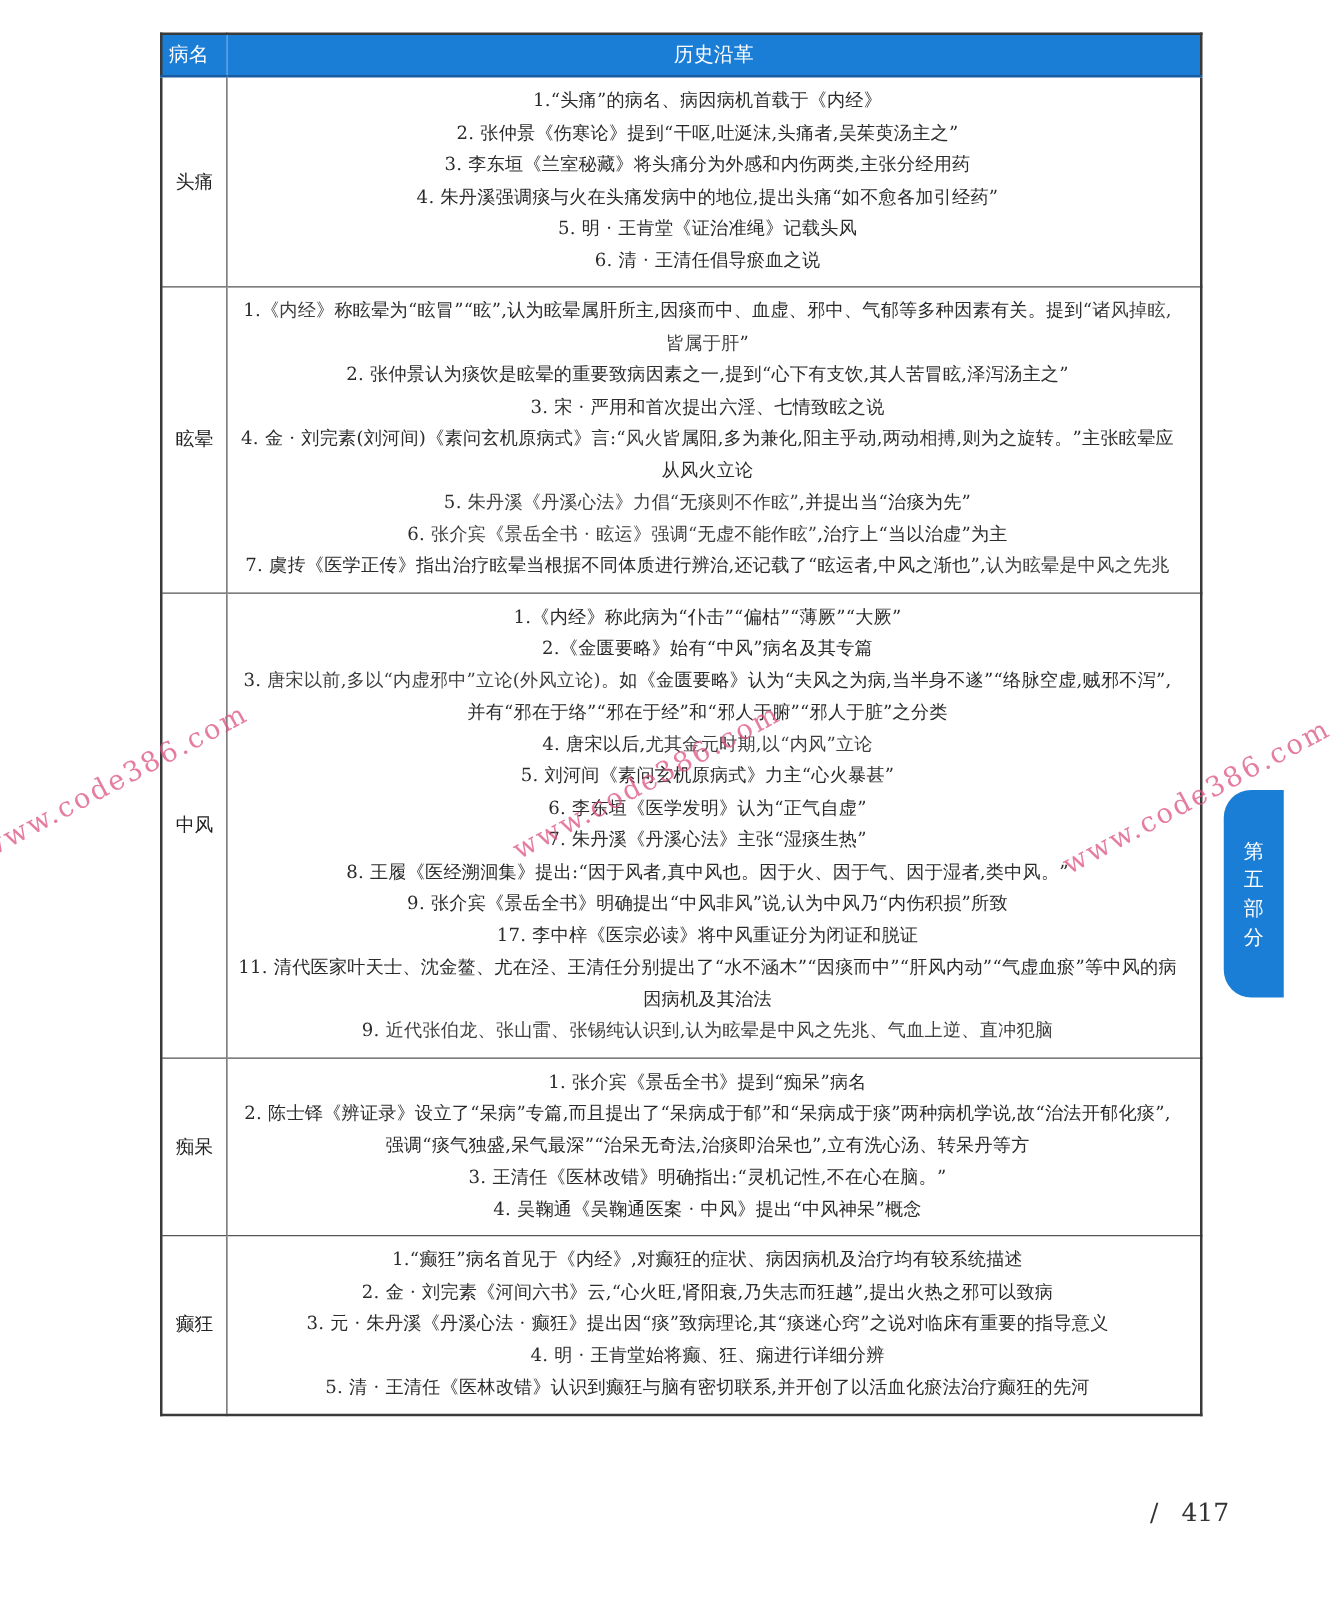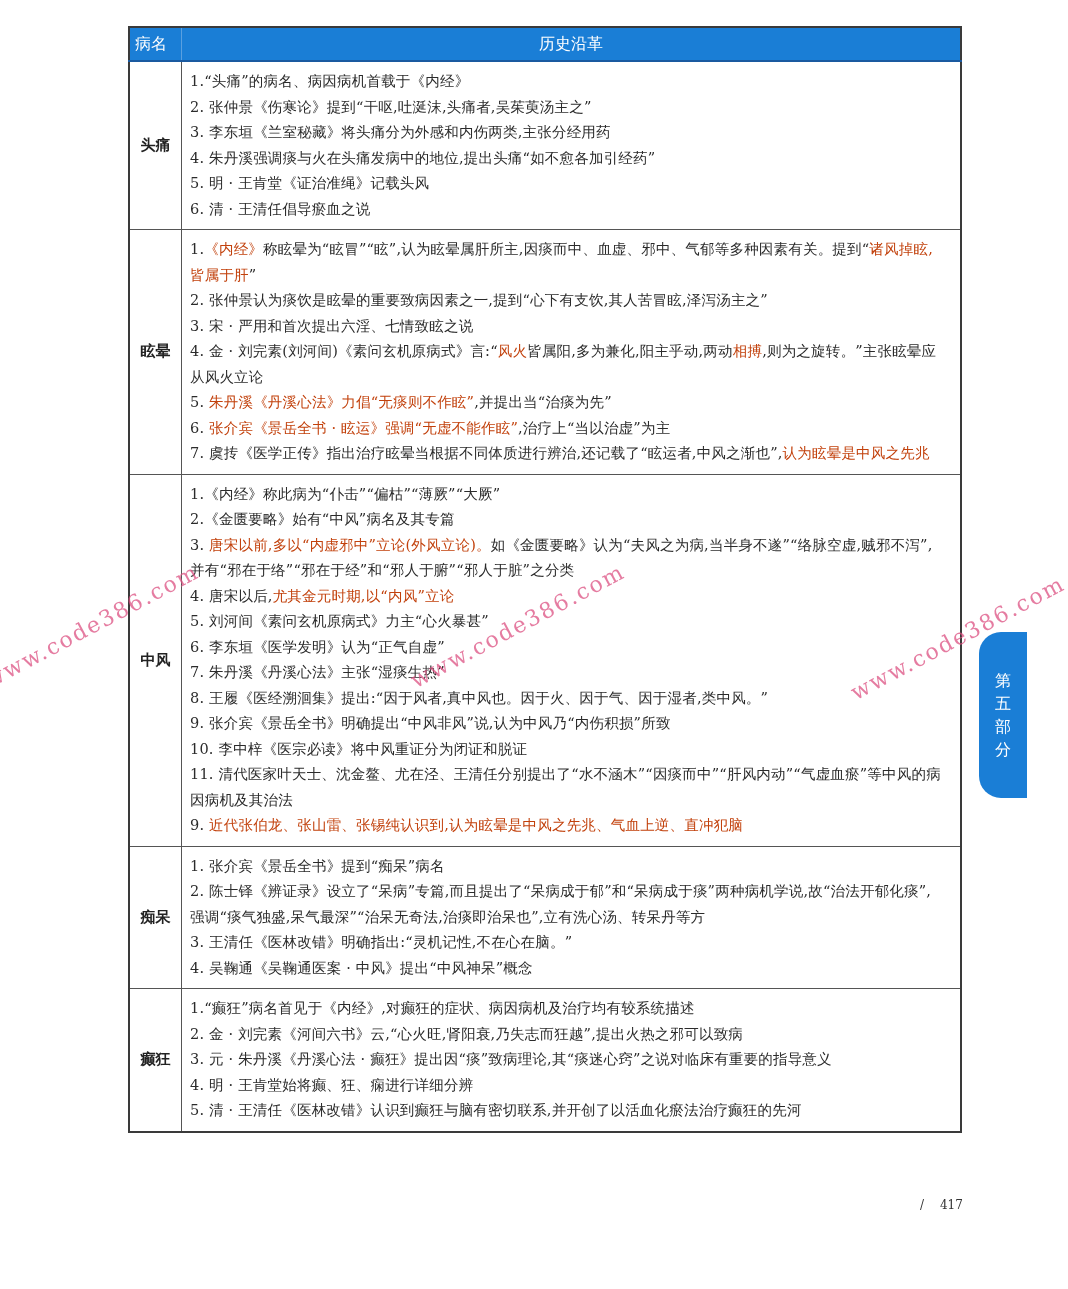--- a/index.html
+++ b/index.html
@@ -6,32 +6,32 @@
   body { width: 1068px; height: 1289px; position: relative; overflow: hidden;
          font-family: "DejaVu Serif", "Liberation Serif", serif; color: #2b2b2b; }
   .page-table { position: absolute; left: 128px; top: 26px; width: 834px;
                 border-collapse: collapse; border: 2px solid #3a3a3a; }
   .page-table th { background: #1a7ed6; color: #ffffff; font-weight: normal;
                    font-family: Liberation Sans, sans-serif;
                    font-size: 16px; height: 32px; padding: 0; border-bottom: 2px solid #1a5aa0; }
   .page-table th.col-name { width: 46px; text-align: left; padding-left: 5px; border-right: 1px solid #5aa0e0; }
   .page-table th.col-history { }
   .page-table td { border-top: 1.5px solid #555; vertical-align: middle; }
-  .page-table td.disease { width: 46px; text-align: center; font-weight: bold;
+  .page-table td.disease { width: 46px; text-align: center; font-weight: normal;
                            font-family: "DejaVu Sans", "Liberation Sans", sans-serif;
                            font-size: 15px; border-right: 1.5px solid #555; color: #222; }
-  .page-table td.entries { padding: 7px 18px 7px 8px; }
+  .page-table td.entries { padding: 7px 18px 7px 8px; text-align: center; }
   .entry { font-size: 14.5px; line-height: 25.5px; letter-spacing: 0.2px; }
-  .hl { color: #c2410c; }
+  .hl { color: #404040; }
   .side-tab { position: absolute; left: 979px; top: 632px; width: 48px; height: 166px;
               background: #1a7ed6; border-radius: 22px 0 0 22px; color: #ffffff;
               font-family: "DejaVu Sans", "Liberation Sans", sans-serif; font-size: 16px;
               display: flex; flex-direction: column; align-items: center; justify-content: center; }
   .side-tab span { display: block; line-height: 23px; }
-  .page-number { position: absolute; left: 920px; top: 1198px; font-size: 12px; color: #333; }
+  .page-number { position: absolute; left: 920px; top: 1198px; font-size: 20px; color: #333; }
   .page-number .slash { margin-right: 12px; }
   .watermark { position: absolute; color: rgba(220, 80, 130, 0.75); font-size: 22px;
                font-family: "DejaVu Serif", serif; transform: rotate(-28deg);
                transform-origin: left bottom; white-space: nowrap; letter-spacing: 2px; pointer-events: none; }
 </style>
 </head>
 <body>
 
 <table class="page-table">
   <thead>
@@ -69,21 +69,21 @@
         <td class="entries">
           <div class="entry"><span>1.《内经》称此病为“仆击”“偏枯”“薄厥”“大厥”</span></div>
           <div class="entry"><span>2.《金匮要略》始有“中风”病名及其专篇</span></div>
           <div class="entry"><span>3. </span><span class="hl">唐宋以前,多以“内虚邪中”立论(外风立论)。</span><span>如《金匮要略》认为“夫风之为病,当半身不遂”“络脉空虚,贼邪不泻”,并有“邪在于络”“邪在于经”和“邪人于腑”“邪人于脏”之分类</span></div>
           <div class="entry"><span>4. 唐宋以后,</span><span class="hl">尤其金元时期,以“内风”立论</span></div>
           <div class="entry"><span>5. 刘河间《素问玄机原病式》力主“心火暴甚”</span></div>
           <div class="entry"><span>6. 李东垣《医学发明》认为“正气自虚”</span></div>
           <div class="entry"><span>7. 朱丹溪《丹溪心法》主张“湿痰生热”</span></div>
           <div class="entry"><span>8. 王履《医经溯洄集》提出:“因于风者,真中风也。因于火、因于气、因于湿者,类中风。”</span></div>
           <div class="entry"><span>9. 张介宾《景岳全书》明确提出“中风非风”说,认为中风乃“内伤积损”所致</span></div>
-          <div class="entry"><span>10. 李中梓《医宗必读》将中风重证分为闭证和脱证</span></div>
+          <div class="entry"><span>17. 李中梓《医宗必读》将中风重证分为闭证和脱证</span></div>
           <div class="entry"><span>11. 清代医家叶天士、沈金鳌、尤在泾、王清任分别提出了“水不涵木”“因痰而中”“肝风内动”“气虚血瘀”等中风的病因病机及其治法</span></div>
           <div class="entry"><span>9. </span><span class="hl">近代张伯龙、张山雷、张锡纯认识到,认为眩晕是中风之先兆、气血上逆、直冲犯脑</span></div>
         </td>
       </tr>
       <tr>
         <td class="disease">痴呆</td>
         <td class="entries">
           <div class="entry"><span>1. 张介宾《景岳全书》提到“痴呆”病名</span></div>
           <div class="entry"><span>2. 陈士铎《辨证录》设立了“呆病”专篇,而且提出了“呆病成于郁”和“呆病成于痰”两种病机学说,故“治法开郁化痰”,强调“痰气独盛,呆气最深”“治呆无奇法,治痰即治呆也”,立有洗心汤、转呆丹等方</span></div>
           <div class="entry"><span>3. 王清任《医林改错》明确指出:“灵机记性,不在心在脑。”</span></div>

